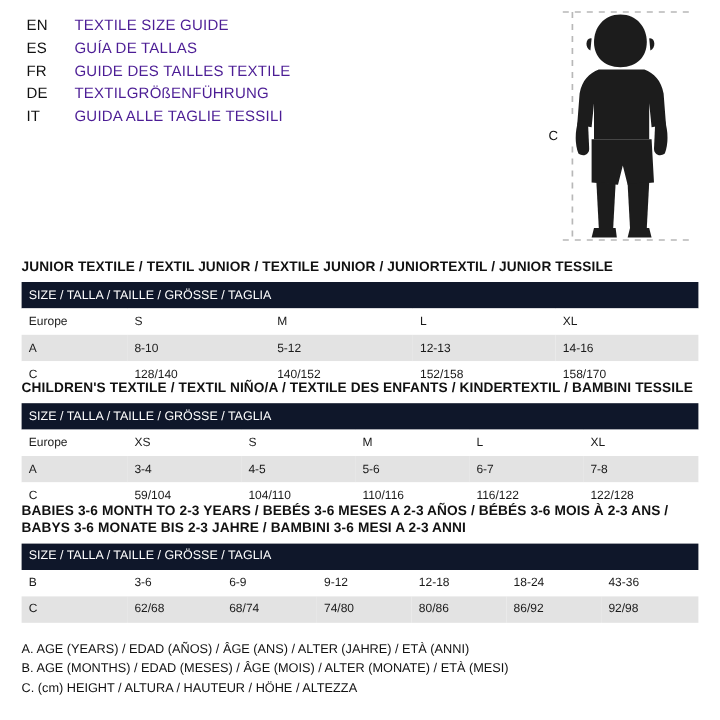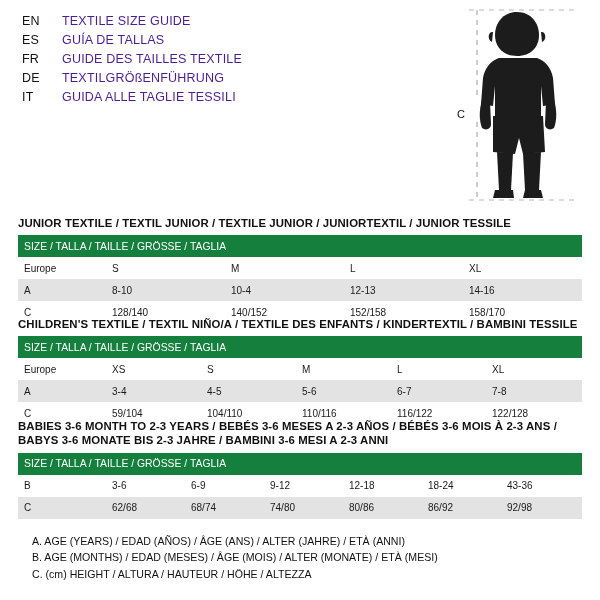--- a/index.html
+++ b/index.html
@@ -81,37 +81,37 @@
     table-layout: fixed;
   }
   table.size td {
     font-size: 10px;
     color: #1a1a1a;
     padding: 3px 0 3px 6px;
     height: 16px;
     vertical-align: middle;
   }
   tr.head-row td {
-    background: #15803d;
+    background: #0f172a;
     color: #ffffff;
     font-size: 10.4px;
     font-weight: normal;
     margin-top: 45px;
   }
   tr.shade td {
     background: #e3e3e3;
   }
   tr.plain td {
     background: #ffffff;
   }
 
   
   .legend {
     position: absolute;
-    left: 32px;
+    left: 18px;
     bottom: 18px;
     width: 564px;
     margin-top: 42px;
   }
   .legend div {
     font-size: 10.6px;
     color: #111;
     line-height: 1.55;
   }
 </style>
@@ -189,21 +189,21 @@
       <tr class="plain">
         <td>Europe</td>
         <td>S</td>
         <td>M</td>
         <td>L</td>
         <td>XL</td>
       </tr>
       <tr class="shade">
         <td>A</td>
         <td>8-10</td>
-        <td>10-4</td>
+        <td>5-12</td>
         <td>12-13</td>
         <td>14-16</td>
       </tr>
       <tr class="plain">
         <td>C</td>
         <td>128/140</td>
         <td>140/152</td>
         <td>152/158</td>
         <td>158/170</td>
       </tr>

